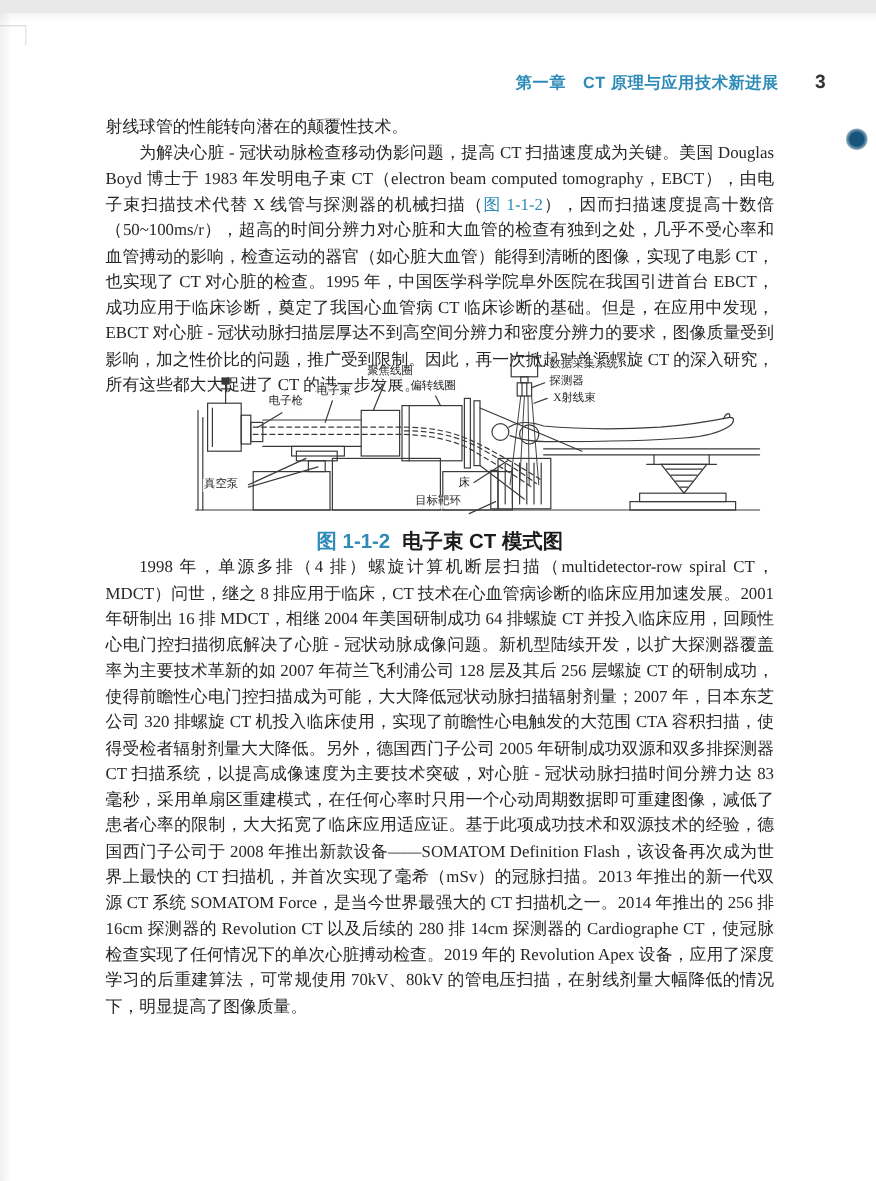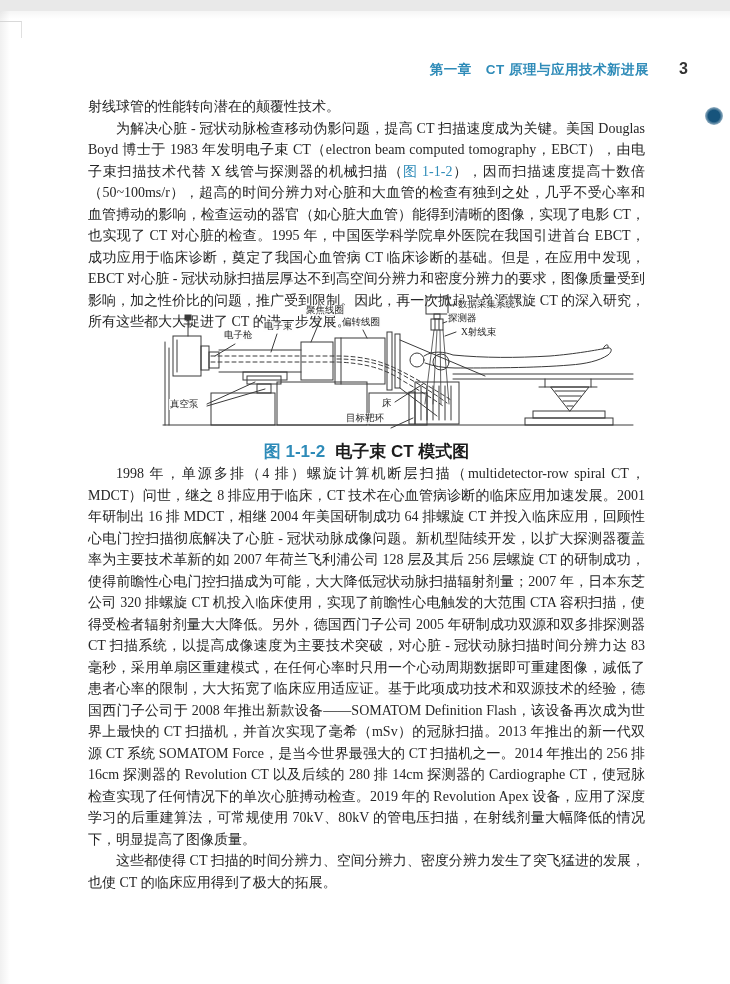--- a/index.html
+++ b/index.html
@@ -136,30 +136,29 @@
       <path d="M288,31 L299,27"></path>
       <path d="M290,44 L301,40"></path>
       <path d="M240,110 L268,92"></path>
       <path d="M236,136 L258,126"></path>
     </svg>
     <div class="fig-label" style="left:68px;top:38px">电子枪</div>
     <div class="fig-label" style="left:108px;top:29px">电子束</div>
     <div class="fig-label" style="left:150px;top:13px">聚焦线圈</div>
     <div class="fig-label" style="left:186px;top:25px">偏转线圈</div>
     <div class="fig-label" style="left:302px;top:7px">数据采集系统</div>
-    <div class="fig-label" style="left:292px;top:21px">探测器</div>
+    <div class="fig-label" style="left:302px;top:21px">探测器</div>
     <div class="fig-label" style="left:305px;top:35px">X射线束</div>
     <div class="fig-label" style="left:14px;top:107px">真空泵</div>
     <div class="fig-label" style="left:226px;top:106px">床</div>
     <div class="fig-label" style="left:190px;top:121px">目标靶环</div>
   </div>
 
   <div class="figure-caption">
     <span class="cap-num accent" style="color: rgb(46, 139, 184);">图 1-1-2</span><span class="cap-title">电子束 CT 模式图</span>
   </div>
 
   <div class="body-text blk2">
     <p class="ind">1998 年，单源多排（4 排）螺旋计算机断层扫描（multidetector-row spiral CT，MDCT）问世，继之 8 排应用于临床，CT 技术在心血管病诊断的临床应用加速发展。2001 年研制出 16 排 MDCT，相继 2004 年美国研制成功 64 排螺旋 CT 并投入临床应用，回顾性心电门控扫描彻底解决了心脏 - 冠状动脉成像问题。新机型陆续开发，以扩大探测器覆盖率为主要技术革新的如 2007 年荷兰飞利浦公司 128 层及其后 256 层螺旋 CT 的研制成功，使得前瞻性心电门控扫描成为可能，大大降低冠状动脉扫描辐射剂量；2007 年，日本东芝公司 320 排螺旋 CT 机投入临床使用，实现了前瞻性心电触发的大范围 CTA 容积扫描，使得受检者辐射剂量大大降低。另外，德国西门子公司 2005 年研制成功双源和双多排探测器 CT 扫描系统，以提高成像速度为主要技术突破，对心脏 - 冠状动脉扫描时间分辨力达 83 毫秒，采用单扇区重建模式，在任何心率时只用一个心动周期数据即可重建图像，减低了患者心率的限制，大大拓宽了临床应用适应证。基于此项成功技术和双源技术的经验，德国西门子公司于 2008 年推出新款设备——SOMATOM Definition Flash，该设备再次成为世界上最快的 CT 扫描机，并首次实现了毫希（mSv）的冠脉扫描。2013 年推出的新一代双源 CT 系统 SOMATOM Force，是当今世界最强大的 CT 扫描机之一。2014 年推出的 256 排 16cm 探测器的 Revolution CT 以及后续的 280 排 14cm 探测器的 Cardiographe CT，使冠脉检查实现了任何情况下的单次心脏搏动检查。2019 年的 Revolution Apex 设备，应用了深度学习的后重建算法，可常规使用 70kV、80kV 的管电压扫描，在射线剂量大幅降低的情况下，明显提高了图像质量。</p>
-    <p class="ind">这些都使得 CT 扫描的时间分辨力、空间分辨力、密度分辨力发生了突飞猛进的发展，也使 CT 的临床应用得到了极大的拓展。</p>
   </div>
 
 
 </div>
 
 </body></html>

